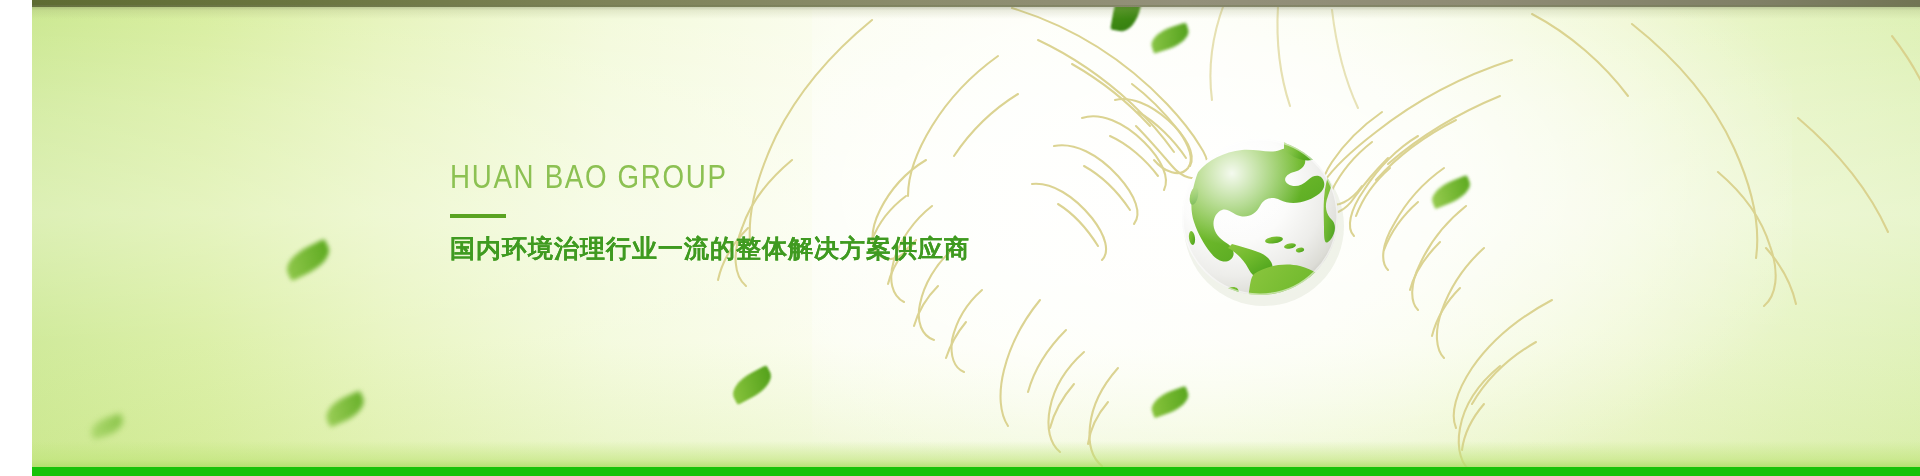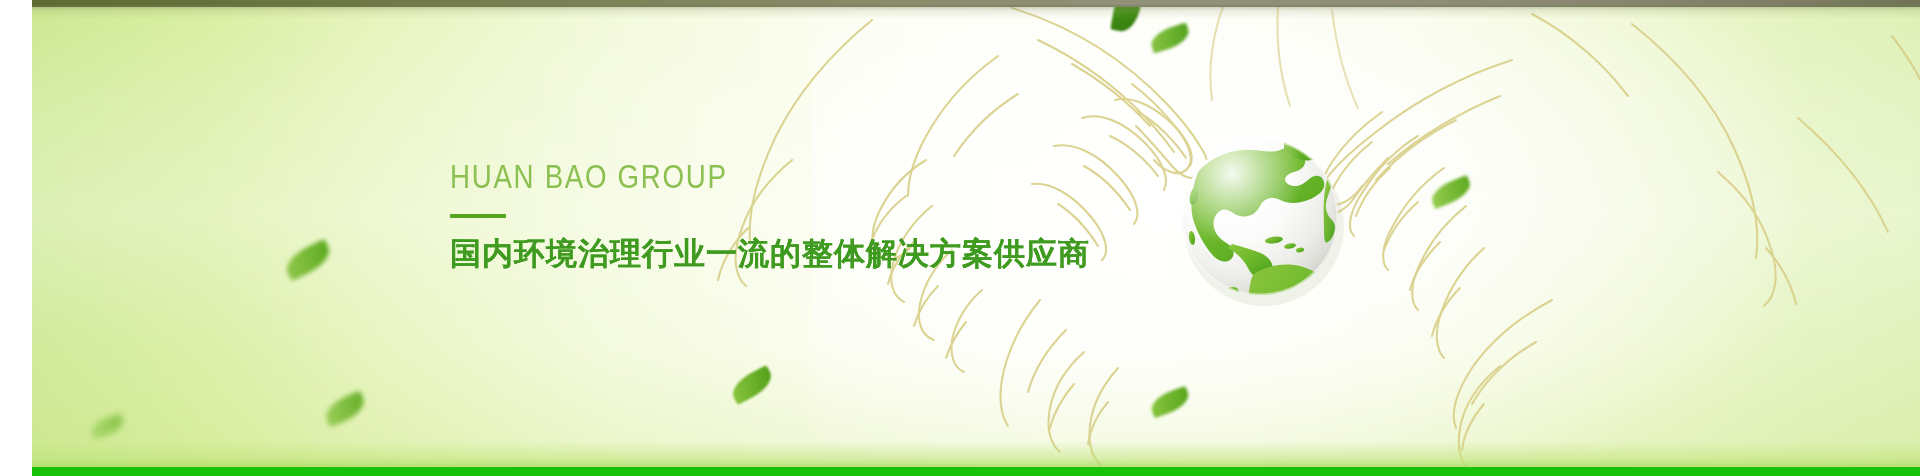--- a/index.html
+++ b/index.html
@@ -134,21 +134,21 @@
   }
   .rule {
     margin-top: 21px;
     width: 56px;
     height: 4px;
     background: #5aa321;
   }
   .headline {
     margin-top: 14px;
     font-family: "DejaVu Sans", "Liberation Sans", sans-serif;
-    font-size: 31px;
+    font-size: 25px;
     font-weight: 700;
     line-height: 1.38;
     letter-spacing: 1px;
     white-space: nowrap;
   }
   .headline .l1 {
     display: block;
     color: #3f9a20;
     background: linear-gradient(90deg, #3f9e1f 0%, #3f9e1f 55%, #4aa11f 100%);
     -webkit-background-clip: text;

